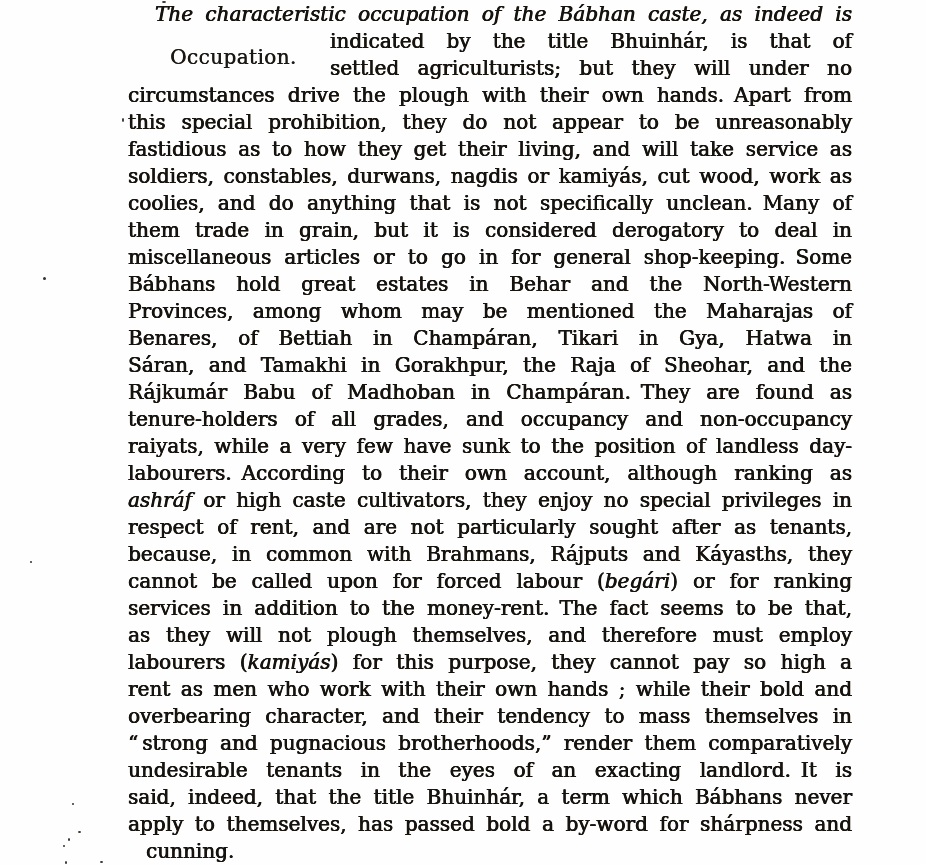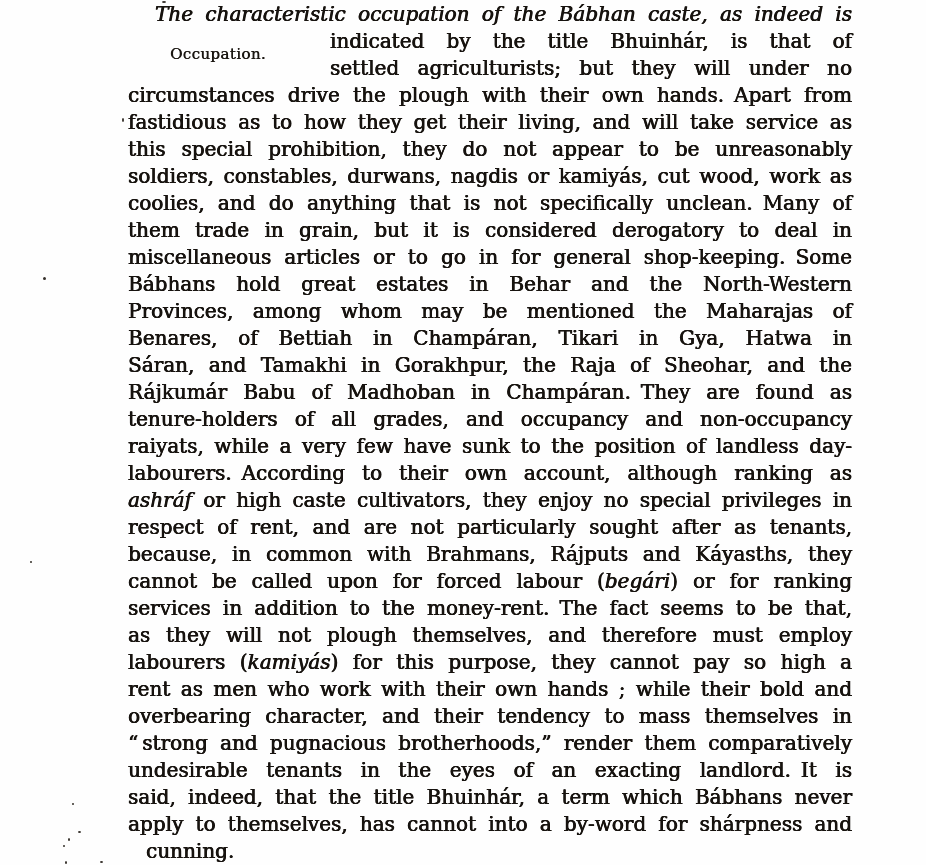--- a/index.html
+++ b/index.html
@@ -28,21 +28,21 @@
     text-align-last:justify;
     overflow:visible;
   }
   .line.first{padding-left:27px;font-style:italic;}
   .line.wrap{padding-left:202px;}
   .line.last{text-align-last:left;margin-left:18px;}
   .line i{font-style:italic;margin-top:44px;}
   .margin-note{
     position:absolute;
     left:170px;top:45px;
-    font-size:15px;
+    font-size:20px;
     letter-spacing:0.4px;
     color:#1b1712;
     text-shadow:0.4px 0 0 currentColor;
   }
   .speck{
     position:absolute;
     background:#35302a;
     border-radius:50%;
   }
 </style>
@@ -51,22 +51,22 @@
 
 <div class="page">
 
   <div class="margin-note">Occupation.</div>
 
   <div class="text-block" id="text-block">
       <div class="line first"><span>The characteristic occupation of the Bábhan caste, as indeed is</span></div>
       <div class="line wrap"><span>indicated by the title Bhuinhár, is that of</span></div>
       <div class="line wrap"><span>settled agriculturists; but they will under no</span></div>
       <div class="line full"><span>circumstances drive the plough with their own hands. Apart from</span></div>
+      <div class="line full"><span>this special prohibition, they do not appear to be unreasonably</span></div>
       <div class="line full"><span>fastidious as to how they get their living, and will take service as</span></div>
-      <div class="line full"><span>this special prohibition, they do not appear to be unreasonably</span></div>
       <div class="line full"><span>soldiers, constables, durwans, nagdis or kamiyás, cut wood, work as</span></div>
       <div class="line full"><span>coolies, and do anything that is not specifically unclean. Many of</span></div>
       <div class="line full"><span>them trade in grain, but it is considered derogatory to deal in</span></div>
       <div class="line full"><span>miscellaneous articles or to go in for general shop-keeping. Some</span></div>
       <div class="line full"><span>Bábhans hold great estates in Behar and the North-Western</span></div>
       <div class="line full"><span>Provinces, among whom may be mentioned the Maharajas of</span></div>
       <div class="line full"><span>Benares, of Bettiah in Champáran, Tikari in Gya, Hatwa in</span></div>
       <div class="line full"><span>Sáran, and Tamakhi in Gorakhpur, the Raja of Sheohar, and the</span></div>
       <div class="line full"><span>Rájkumár Babu of Madhoban in Champáran. They are found as</span></div>
       <div class="line full"><span>tenure-holders of all grades, and occupancy and non-occupancy</span></div>
@@ -77,21 +77,21 @@
       <div class="line full"><span>because, in common with Brahmans, Rájputs and Káyasths, they</span></div>
       <div class="line full"><span>cannot be called upon for forced labour (</span><i>begári</i><span>) or for ranking</span></div>
       <div class="line full"><span>services in addition to the money-rent. The fact seems to be that,</span></div>
       <div class="line full"><span>as they will not plough themselves, and therefore must employ</span></div>
       <div class="line full"><span>labourers (</span><i>kamiyás</i><span>) for this purpose, they cannot pay so high a</span></div>
       <div class="line full"><span>rent as men who work with their own hands ; while their bold and</span></div>
       <div class="line full"><span>overbearing character, and their tendency to mass themselves in</span></div>
       <div class="line full"><span>“ strong and pugnacious brotherhoods,” render them comparatively</span></div>
       <div class="line full"><span>undesirable tenants in the eyes of an exacting landlord. It is</span></div>
       <div class="line full"><span>said, indeed, that the title Bhuinhár, a term which Bábhans never</span></div>
-      <div class="line full"><span>apply to themselves, has cannot into a by-word for shárpness and</span></div>
+      <div class="line full"><span>apply to themselves, has passed bold a by-word for shárpness and</span></div>
       <div class="line last"><span>cunning.</span></div>
     </div>
 
   <div class="speck" style="left:162px;top:1px;width:4px;height:2px;"></div>
   <div class="speck" style="left:122px;top:118px;width:2px;height:4px;"></div>
   <div class="speck" style="left:43px;top:277px;width:3px;height:3px;"></div>
   <div class="speck" style="left:30px;top:561px;width:2px;height:2px;"></div>
   <div class="speck" style="left:72px;top:803px;width:2px;height:2px;"></div>
   <div class="speck" style="left:78px;top:831px;width:3px;height:2px;"></div>
   <div class="speck" style="left:68px;top:838px;width:2px;height:3px;"></div>

